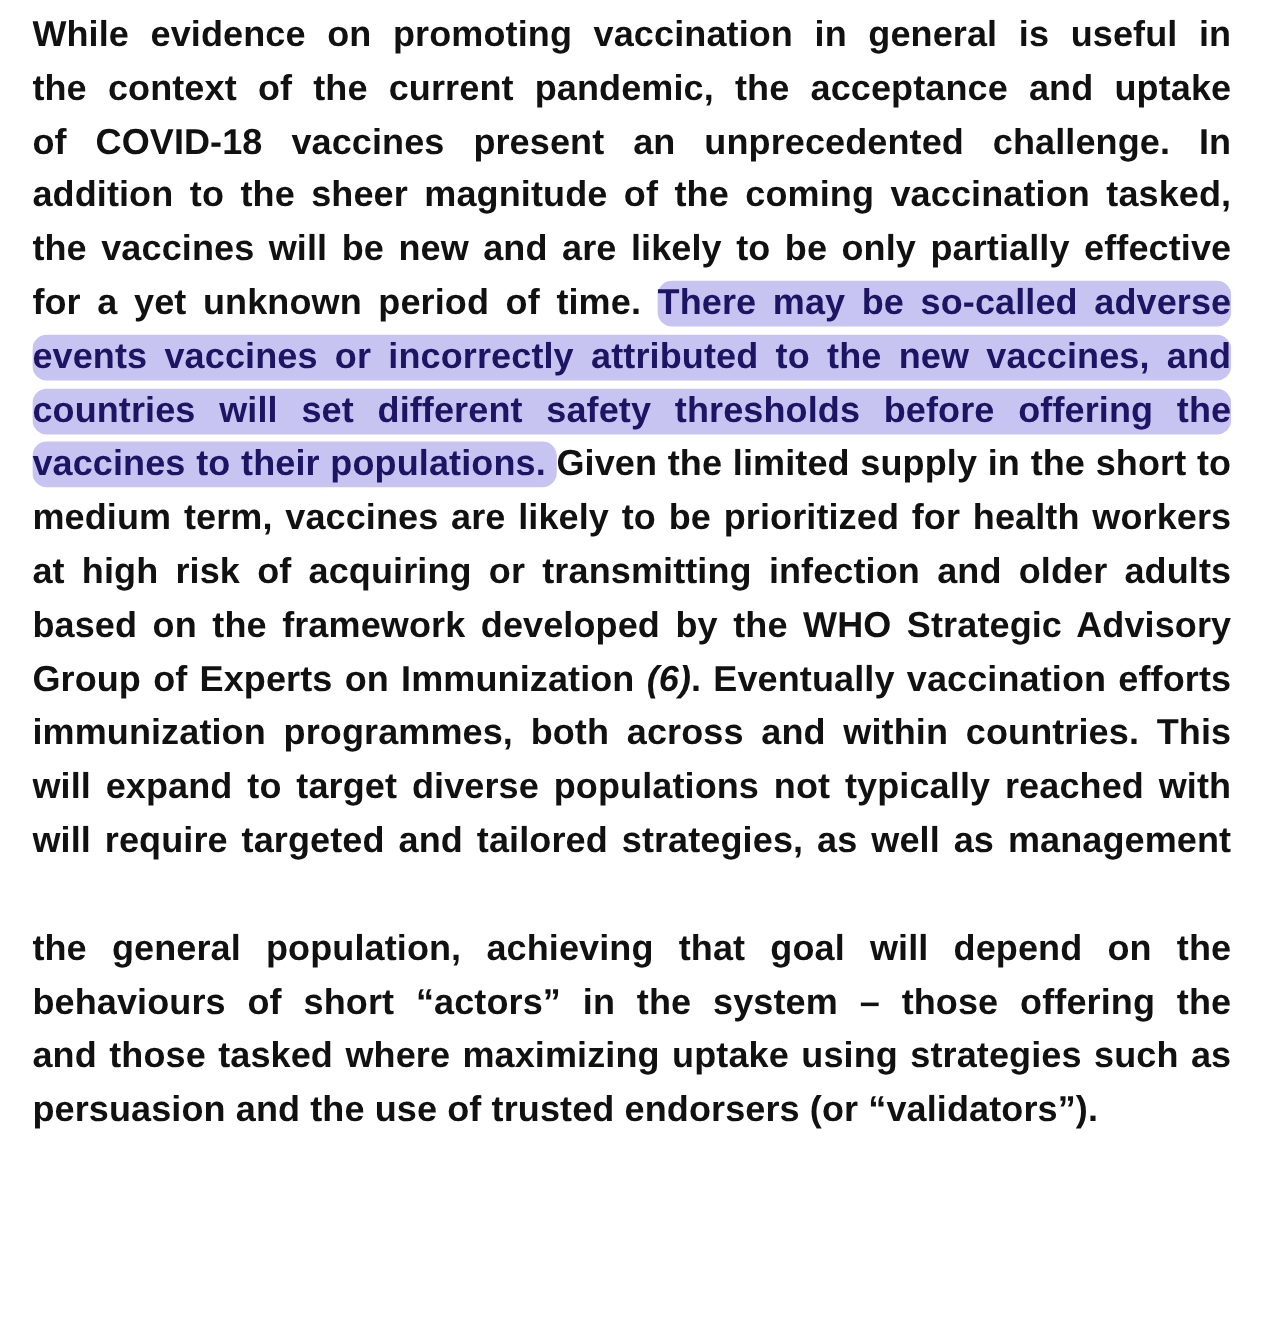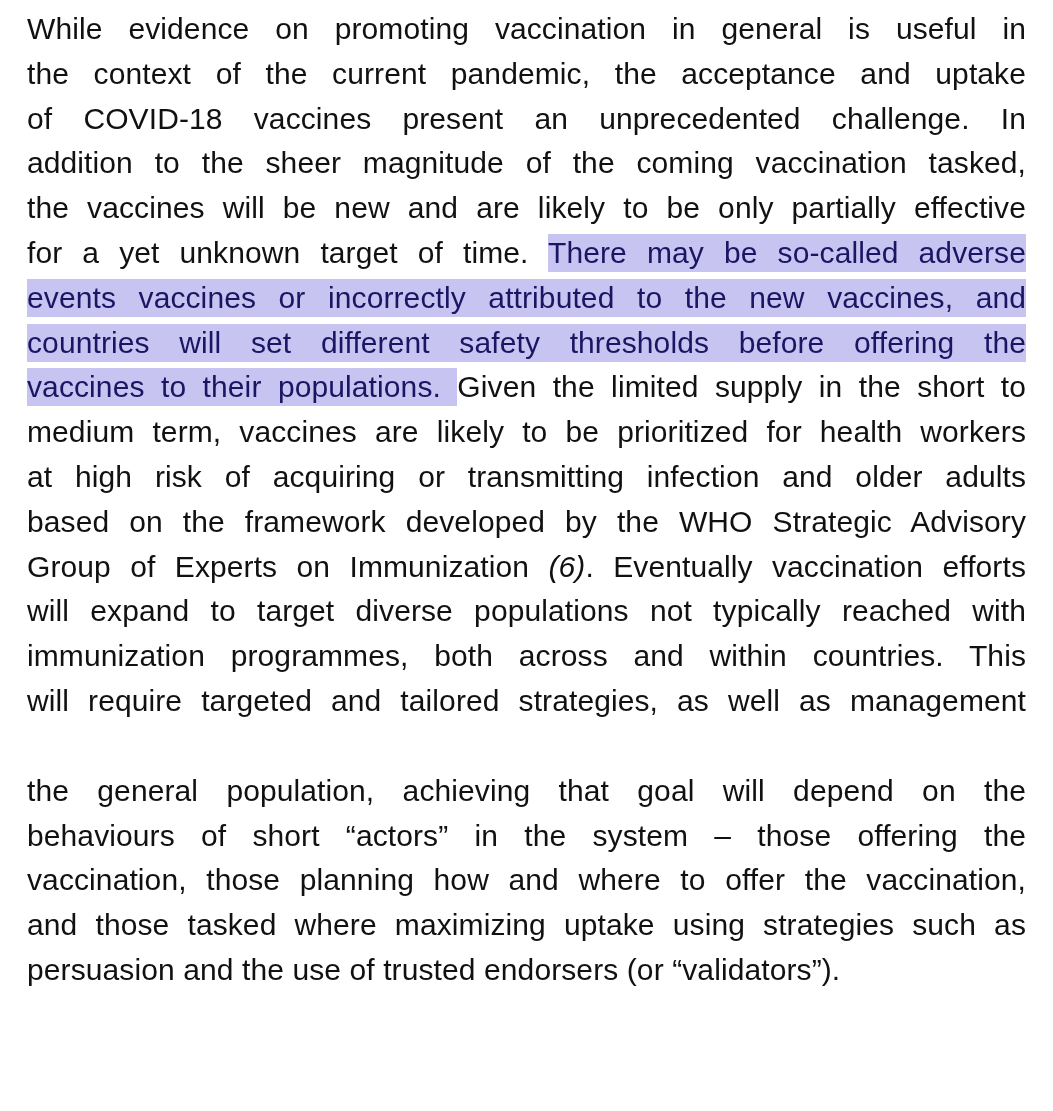--- a/index.html
+++ b/index.html
@@ -10,20 +10,21 @@
   body {
     width: 1053px;
     height: 1111px;
     font-family: "Liberation Sans", "DejaVu Sans", sans-serif;
     color: #111111;
     overflow: hidden;
     box-sizing: border-box;
   }
   .page {
     padding: 7px 27px 0 27px;
+    font-weight: bold;
   }
   .paragraph {
     margin: 0 0 45px 0;
   }
   .line {
     font-size: 30px;
     line-height: 44.8px;
     height: 44.8px;
     text-align: justify;
     text-align-last: justify;
@@ -32,49 +33,49 @@
     overflow: hidden;
   }
   .line.para-end {
     text-align-last: left;
   }
   .seg { }
   .seg.hl {
     background-color: var(--hl-bg, #c8c4f1);
     color: var(--hl-fg, #1b1563);
     padding: 2px 0 3px 0;
+    border-radius: 12px;
   }
   .seg.it {
     font-style: italic;
   }
 </style>
 </head>
 <body style="background: rgb(255, 255, 255); color: rgb(17, 17, 17);">
 
 <main class="page">
   <div id="doc-root">
       <div class="paragraph">
         <div class="line"><span class="seg">While evidence on promoting vaccination in general is useful in</span></div>
         <div class="line"><span class="seg">the context of the current pandemic, the acceptance and uptake</span></div>
         <div class="line"><span class="seg">of COVID-18 vaccines present an unprecedented challenge. In</span></div>
         <div class="line"><span class="seg">addition to the sheer magnitude of the coming vaccination tasked,</span></div>
         <div class="line"><span class="seg">the vaccines will be new and are likely to be only partially effective</span></div>
-        <div class="line"><span class="seg">for a yet unknown target of time. </span><span class="seg hl">There may be so-called adverse</span></div>
+        <div class="line"><span class="seg">for a yet unknown period of time. </span><span class="seg hl">There may be so-called adverse</span></div>
         <div class="line"><span class="seg hl">events vaccines or incorrectly attributed to the new vaccines, and</span></div>
         <div class="line"><span class="seg hl">countries will set different safety thresholds before offering the</span></div>
         <div class="line"><span class="seg hl">vaccines to their populations. </span><span class="seg">Given the limited supply in the short to</span></div>
         <div class="line"><span class="seg">medium term, vaccines are likely to be prioritized for health workers</span></div>
         <div class="line"><span class="seg">at high risk of acquiring or transmitting infection and older adults</span></div>
         <div class="line"><span class="seg">based on the framework developed by the WHO Strategic Advisory</span></div>
         <div class="line"><span class="seg">Group of Experts on Immunization </span><span class="seg it">(6)</span><span class="seg">. Eventually vaccination efforts</span></div>
+        <div class="line"><span class="seg">immunization programmes, both across and within countries. This</span></div>
         <div class="line"><span class="seg">will expand to target diverse populations not typically reached with</span></div>
-        <div class="line"><span class="seg">immunization programmes, both across and within countries. This</span></div>
         <div class="line"><span class="seg">will require targeted and tailored strategies, as well as management</span></div>
       </div>
       <div class="paragraph">
         <div class="line"><span class="seg">the general population, achieving that goal will depend on the</span></div>
         <div class="line"><span class="seg">behaviours of short “actors” in the system – those offering the</span></div>
-        <div class="line"><span class="seg">vaccination, those planning how and where to offer the vaccination,</span></div>
         <div class="line"><span class="seg">and those tasked where maximizing uptake using strategies such as</span></div>
         <div class="line para-end"><span class="seg">persuasion and the use of trusted endorsers (or “validators”).</span></div>
       </div>
     </div>
 </main>
 
 </body></html>

